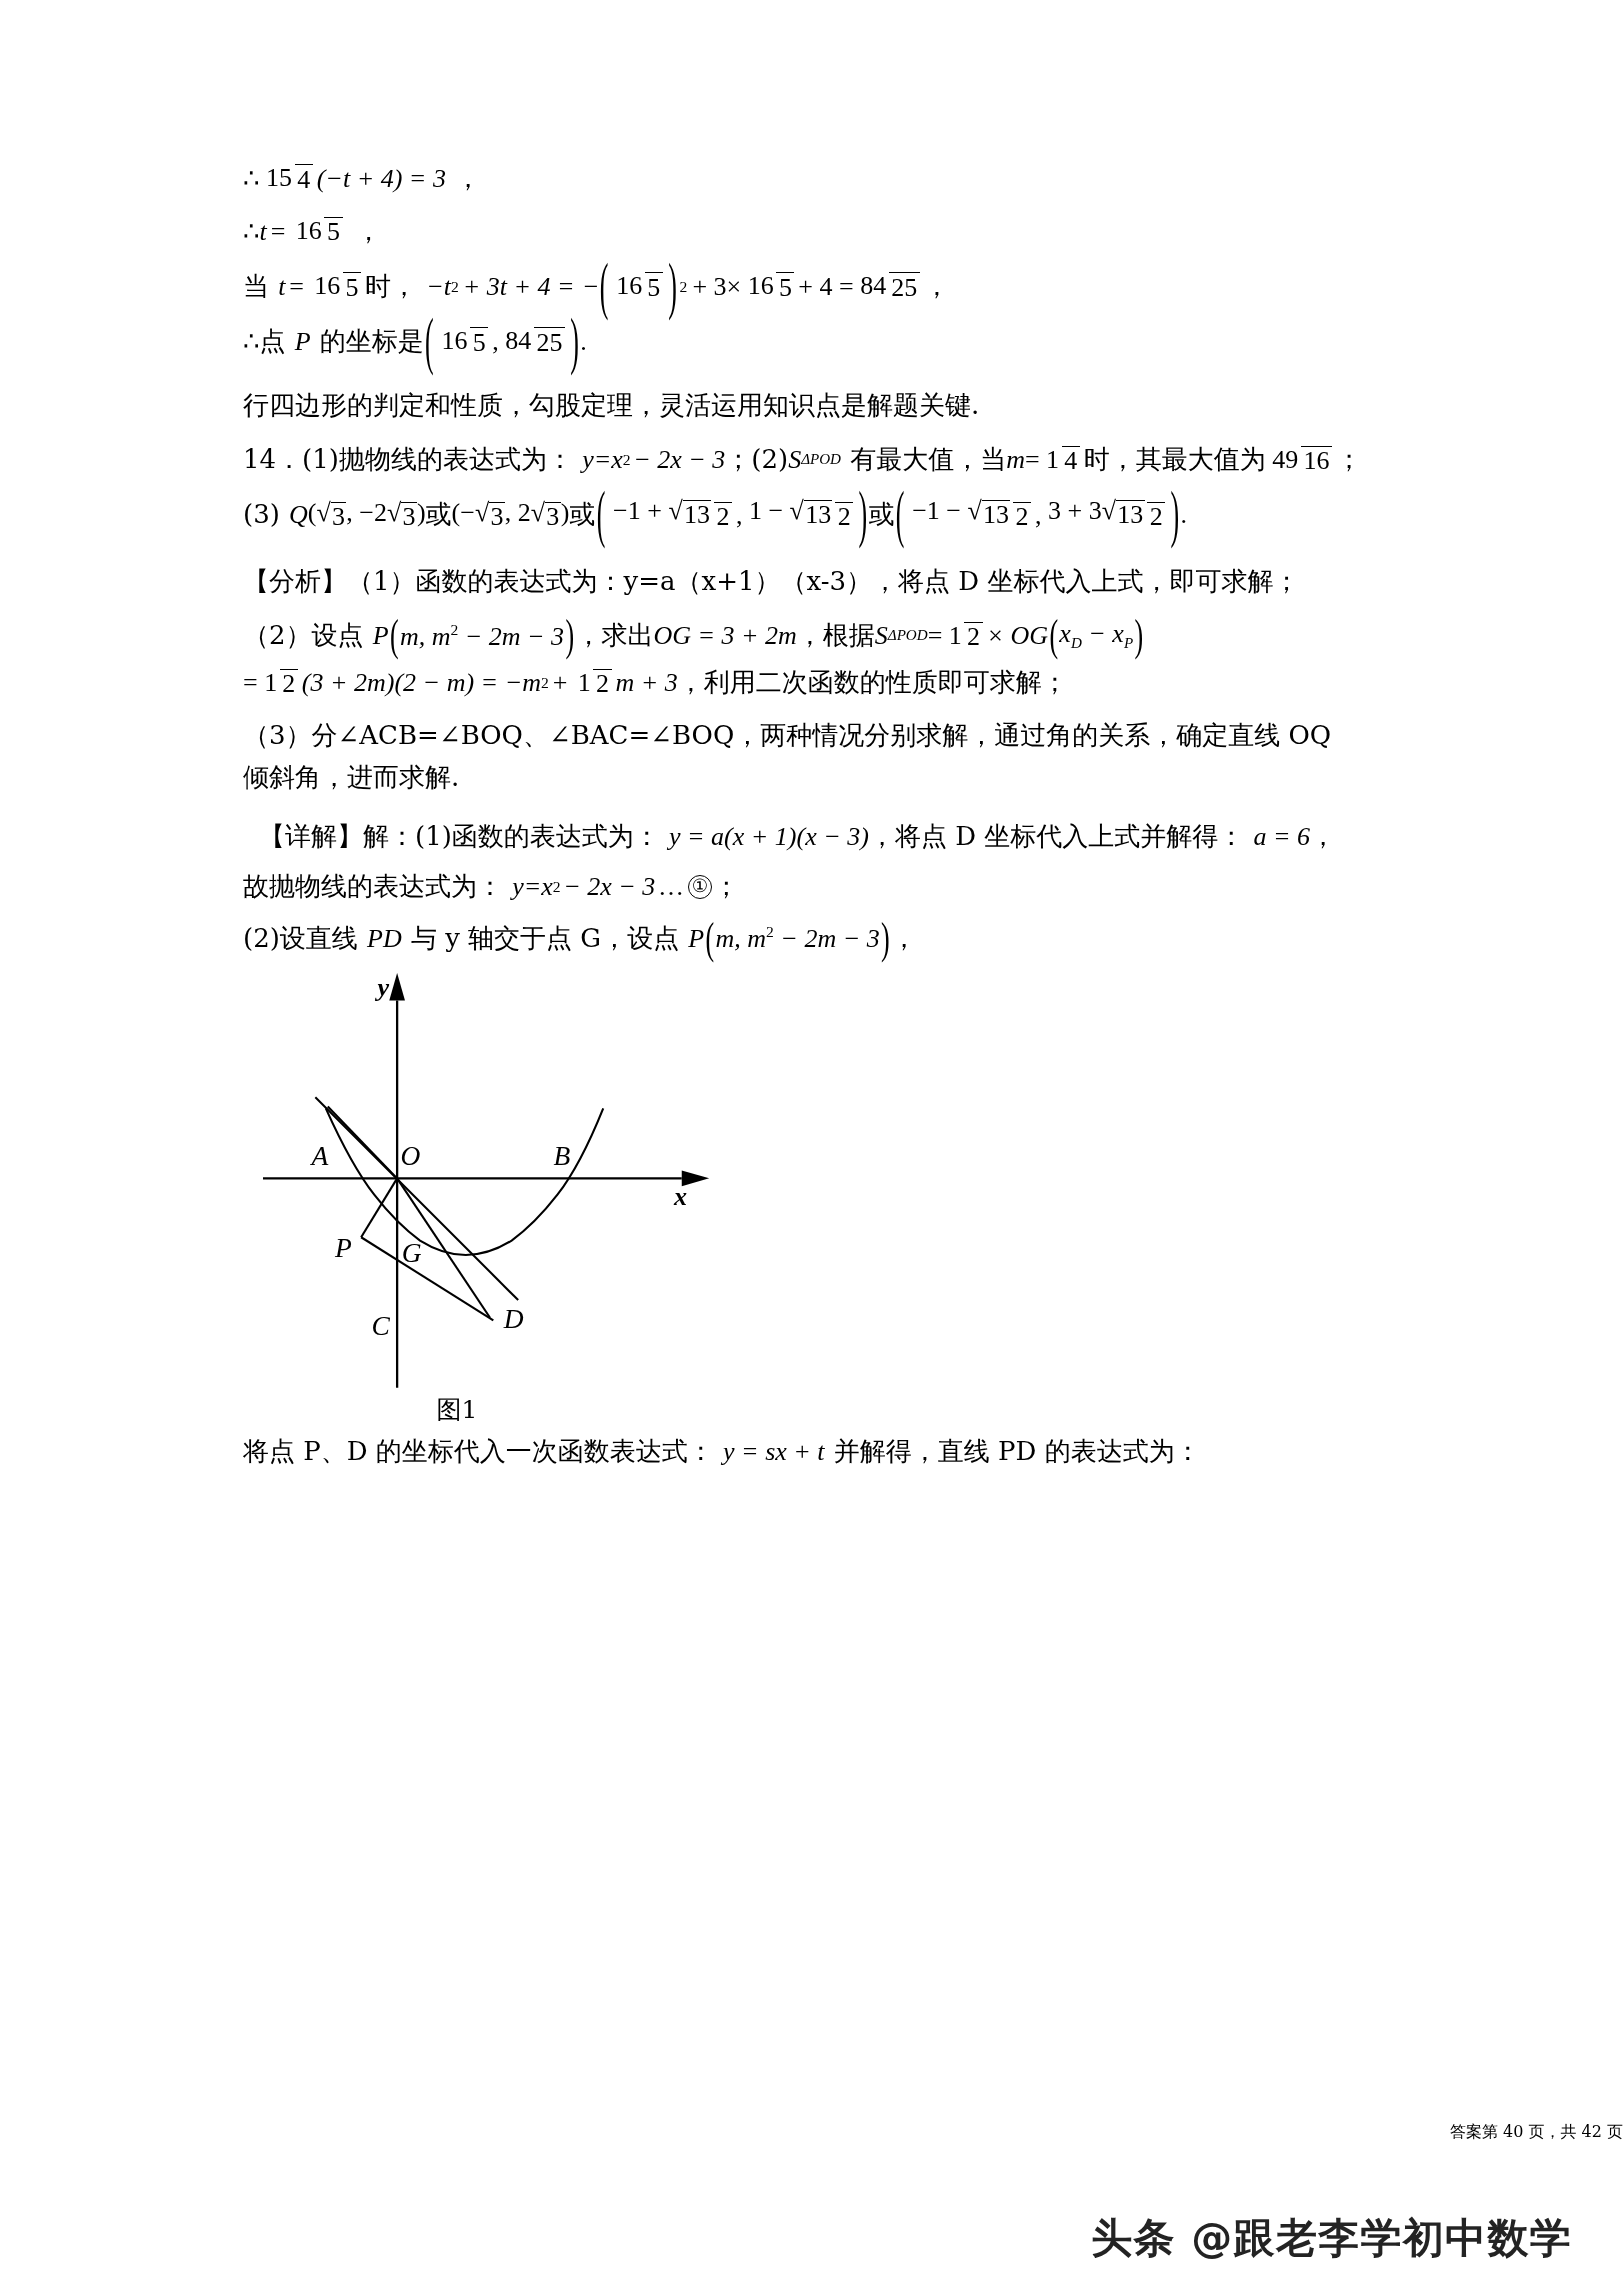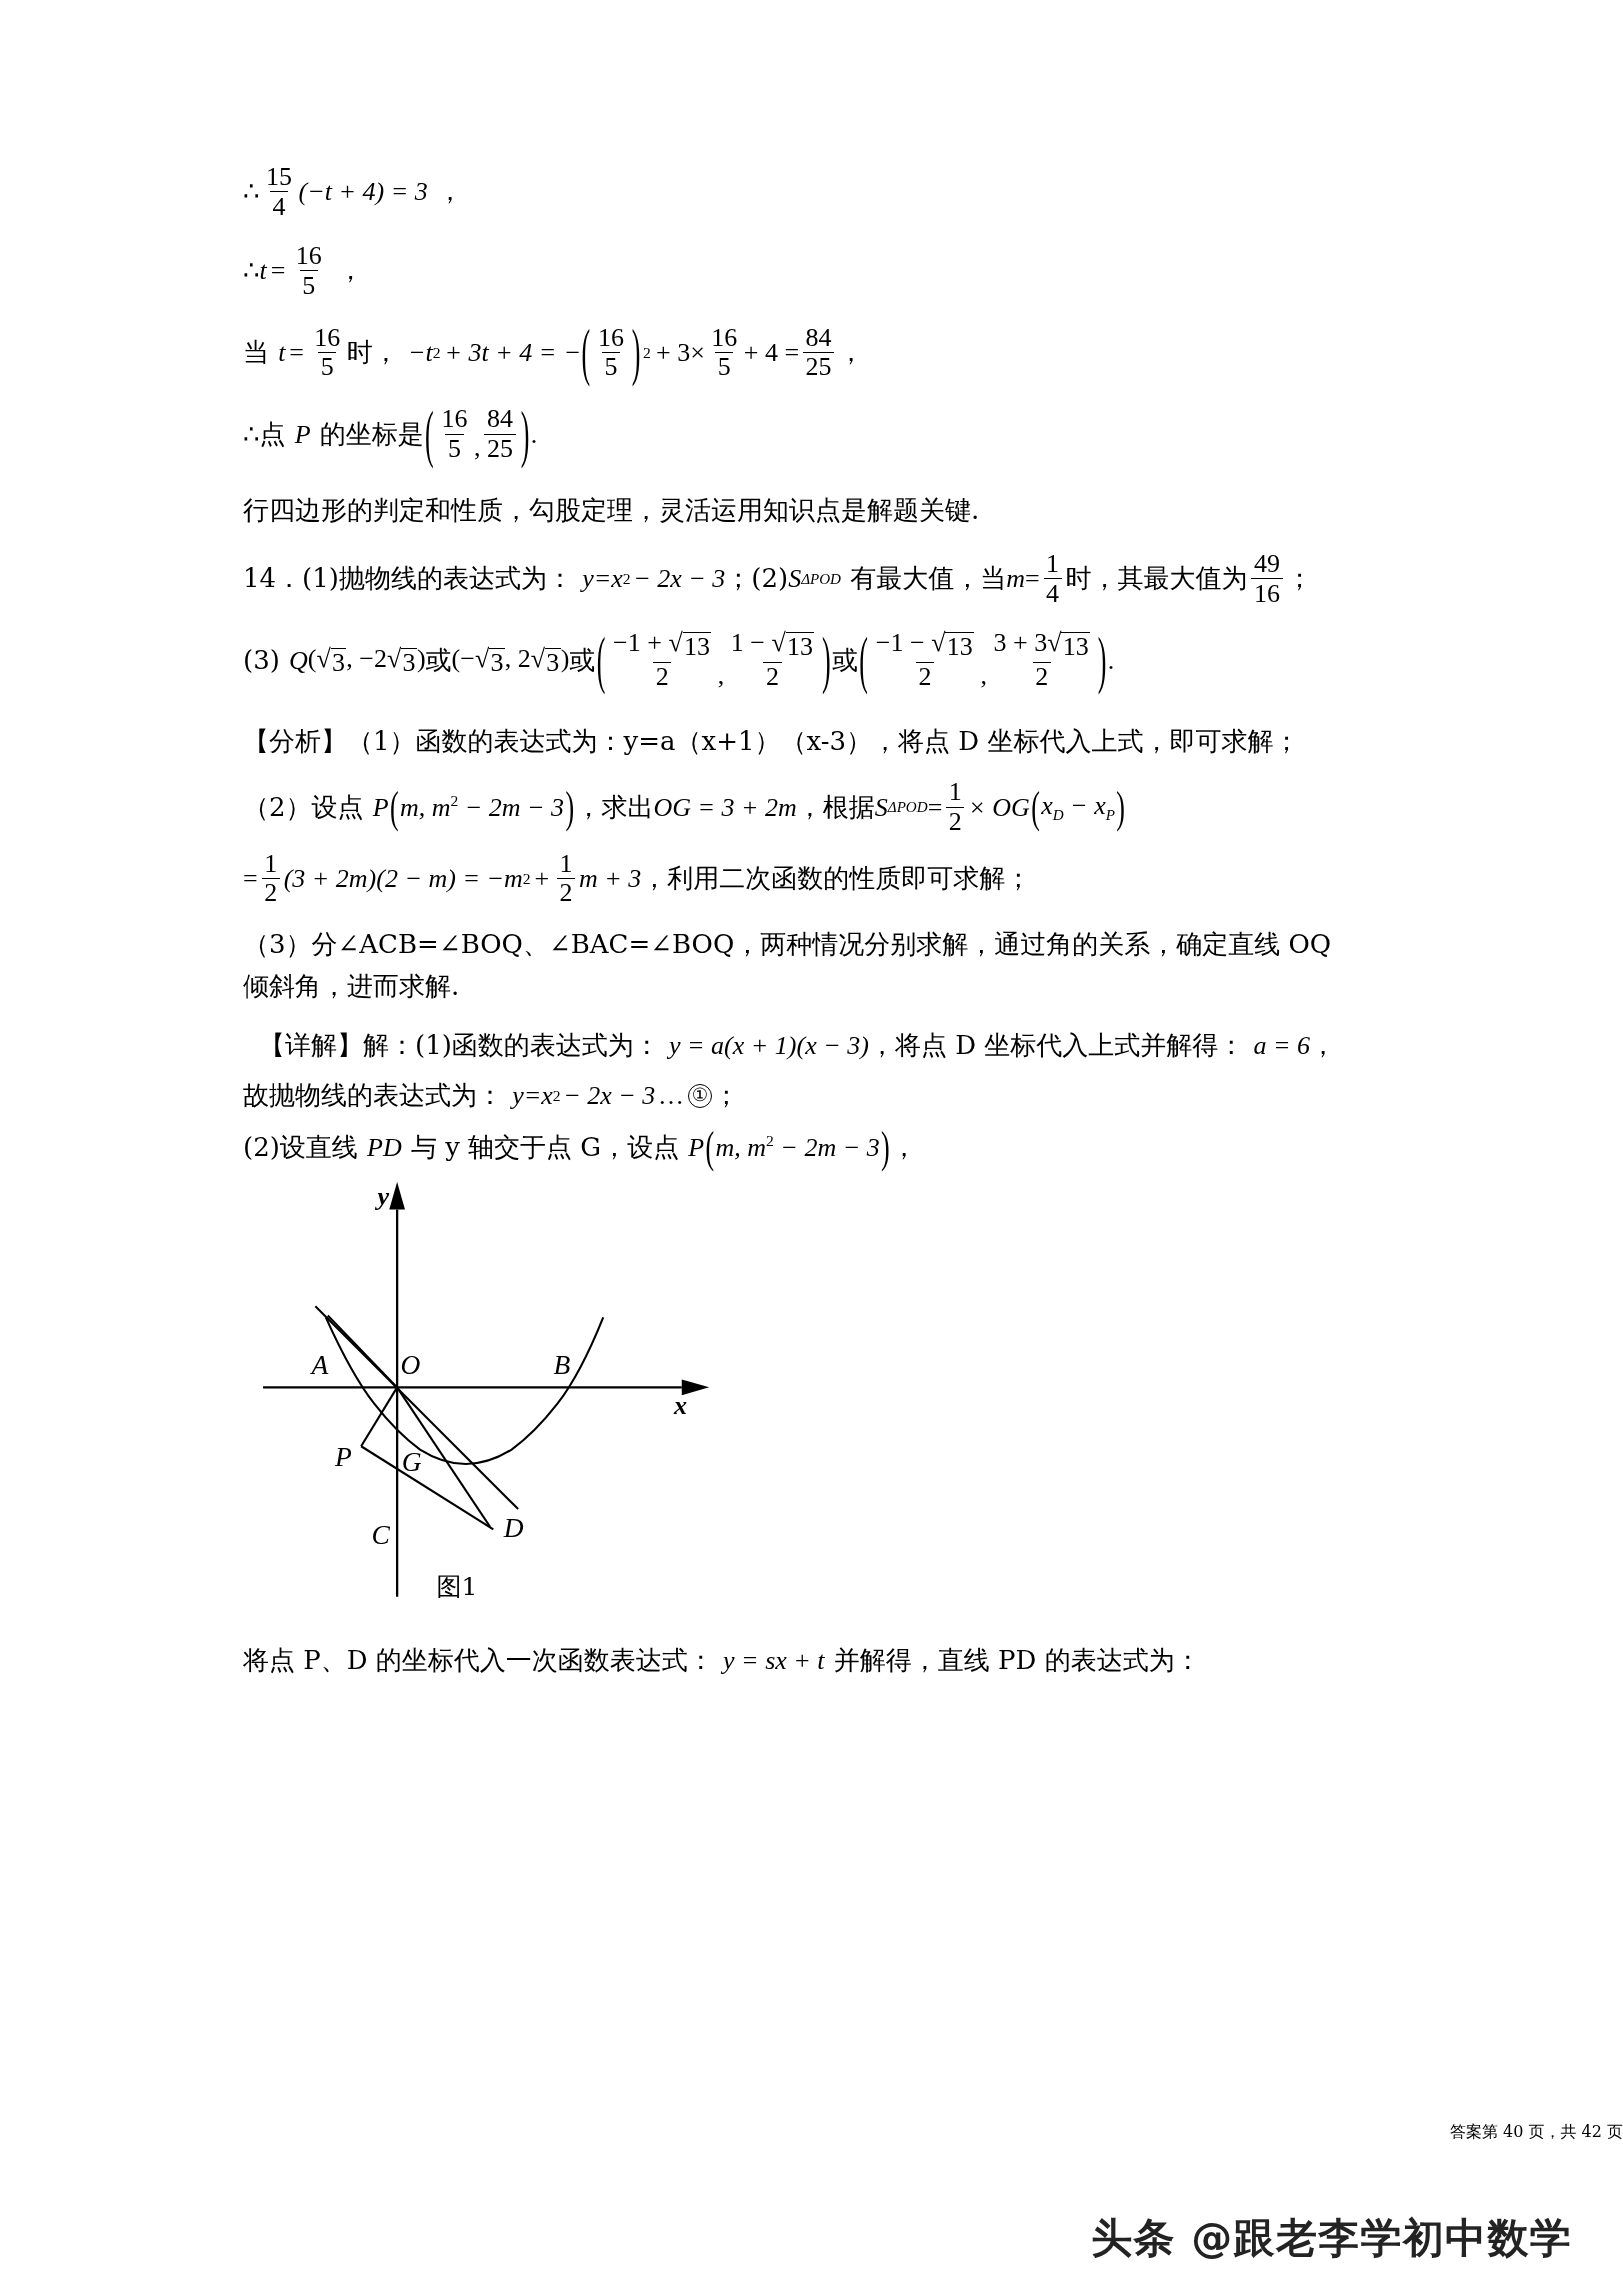--- a/index.html
+++ b/index.html
@@ -50,22 +50,22 @@
 
   
   .eq {
     display: inline-flex;
     align-items: center;
     font-size: 26px;
     white-space: nowrap;
   }
   .frac {
     display: inline-flex;
-    flex-direction: column;
-    align-items: center;
+    flex-direction: row;
+    align-items: flex-end;
     vertical-align: middle;
     margin: 0 3.9px;
     font-style: italic;
     line-height: 1.0;
   }
   .frac > .num { padding: 0 2.6px 1.3px 2.6px; }
   .frac > .den { padding: 1.3px 2.6px 0 2.6px; border-top: 1.3px solid #000; }
   .frac.up { font-style: normal; }
   sup.pwn { font-size: 0.6em; vertical-align: super; font-style: normal; }
   sub.sb { font-size: 0.58em; vertical-align: sub; font-style: italic; }
@@ -118,21 +118,21 @@
   
   .figure-wrap {
     position: relative;
     width: 458px;
     height: 458px;
     margin-left: 19.6px;
   }
   .fig-caption {
     position: absolute;
     left: 174px;
-    top: 392px;
+    top: 424px;
     font-size: 25px;
     font-family: "DejaVu Serif", serif;
     white-space: nowrap;
   }
 
   
   .footer {
     position: absolute;
     left: 0;
     right: 0;

